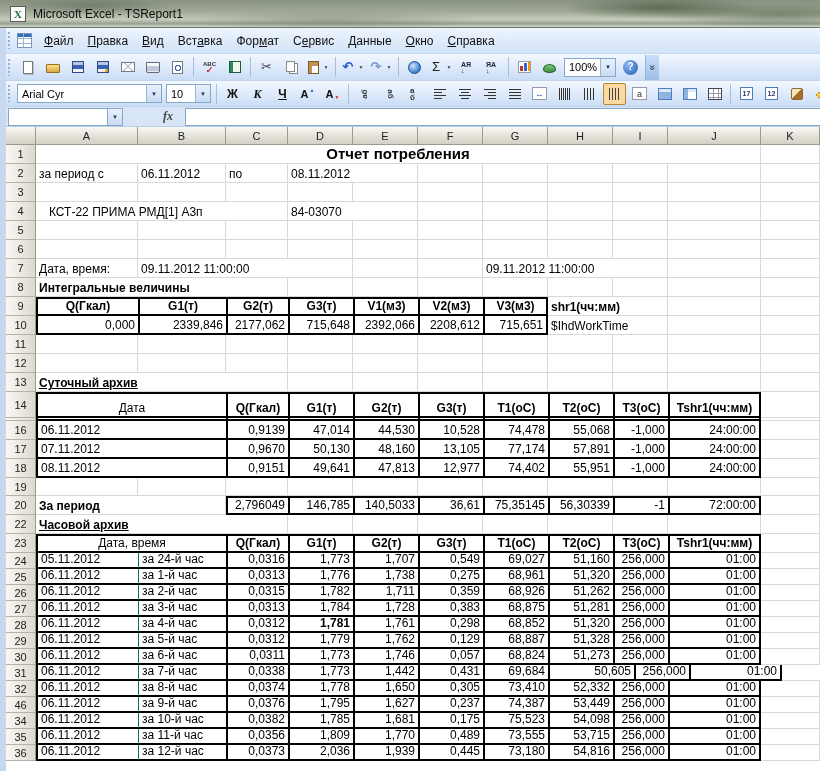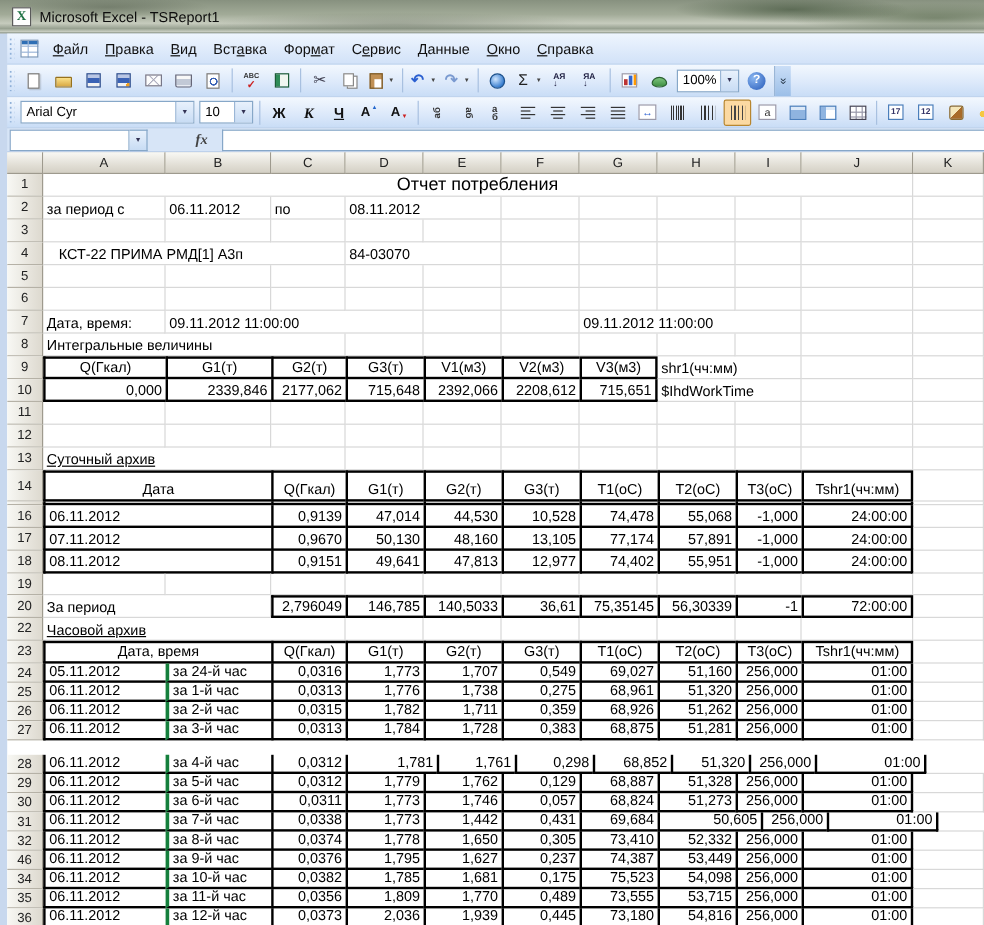--- a/index.html
+++ b/index.html
@@ -110,31 +110,31 @@
   .formula-field{flex:1;height:18px;background:#fff;border:1px solid #86a7c8;border-right:none;margin-left:4px}
 
   
   .colhdr{height:18px;flex:0 0 18px;display:flex;background:#e6e3da}
   .hcell{background:linear-gradient(#f8f8f4,#e2dfd6 60%,#d4d0c5);border-right:1px solid #9e9a8e;border-bottom:1px solid #9e9a8e;font-size:11px;display:flex;align-items:center;justify-content:center;color:#222;flex:0 0 auto}
   .corner{width:30px;flex:0 0 30px}
   .grid{flex:1;background:#fff;overflow:hidden}
   .srow{display:flex}
   .rownum{width:30px;flex:0 0 30px;background:linear-gradient(90deg,#f8f8f4,#ddd9cf);border-right:1px solid #9e9a8e;border-bottom:1px solid #b5b1a6;font-size:11px;display:flex;align-items:center;justify-content:center;color:#222;overflow:hidden}
   .cell{flex:0 0 auto;border-right:1px solid #d8d8d8;border-bottom:1px solid #d8d8d8;font-size:12px;display:flex;align-items:flex-end;padding:0 3px 1px 3px;white-space:nowrap;overflow:hidden;color:#000;line-height:14px}
-  .cell.b{font-weight:normal}
+  .cell.b{font-weight:bold}
   .cell.C{justify-content:center}
   .cell.R{justify-content:flex-end}
   .cell.u{text-decoration:underline}
   .cell.ttl{font-size:15px;line-height:17px}
   .cell.ng{border-right:none;border-bottom:none}
   .cell.bt{border-top:2px solid #000}
   .cell.bb{border-bottom:2px solid #000}
   .cell.bl{border-left:2px solid #000}
   .cell.br{border-right:2px solid #000}
-  .cell.blt{border-left:3px solid #15803d}
+  .cell.blt{border-left:1px solid #15803d}
 </style>
 </head>
 <body>
 
 <div class="window">
   <div class="titlebar">
     <div class="xl-icon"></div>
     <span class="title-text">Microsoft Excel - TSReport1</span>
   </div>
   <div class="appbody">
@@ -721,26 +721,26 @@
           <div class="cell R bl bb ng" style="width: 62px;">0,0313</div>
           <div class="cell R bl bb ng" style="width: 65px;">1,784</div>
           <div class="cell R bl bb ng" style="width: 65px;">1,728</div>
           <div class="cell R bl bb ng" style="width: 65px;">0,383</div>
           <div class="cell R bl bb ng" style="width: 65px;">68,875</div>
           <div class="cell R bl bb ng" style="width: 65px;">51,281</div>
           <div class="cell R bl bb ng" style="width: 55px;">256,000</div>
           <div class="cell R bl bb br ng" style="width: 93px;">01:00</div>
           <div class="cell" style="width: 59px;"></div>
         </div>
-        <div class="srow" style="height: 16px; margin-top: 12px;">
+        <div class="srow" style="height: 16px;">
           <div class="rownum">28</div>
           <div class="cell bl bb ng" style="width: 102px;">06.11.2012</div>
           <div class="cell blt bb ng" style="width: 88px;">за 4-й час</div>
           <div class="cell R bl bb ng" style="width: 62px;">0,0312</div>
-          <div class="cell R bl bb ng" style="width: 76px;">1,781</div>
+          <div class="cell R bl bb ng" style="width: 65px; font-weight: bold;">1,781</div>
           <div class="cell R bl bb ng" style="width: 65px;">1,761</div>
           <div class="cell R bl bb ng" style="width: 65px;">0,298</div>
           <div class="cell R bl bb ng" style="width: 65px;">68,852</div>
           <div class="cell R bl bb ng" style="width: 65px;">51,320</div>
           <div class="cell R bl bb ng" style="width: 55px;">256,000</div>
           <div class="cell R bl bb br ng" style="width: 93px;">01:00</div>
           <div class="cell" style="width: 59px;"></div>
         </div>
         <div class="srow" style="height: 16px;">
           <div class="rownum">29</div>

